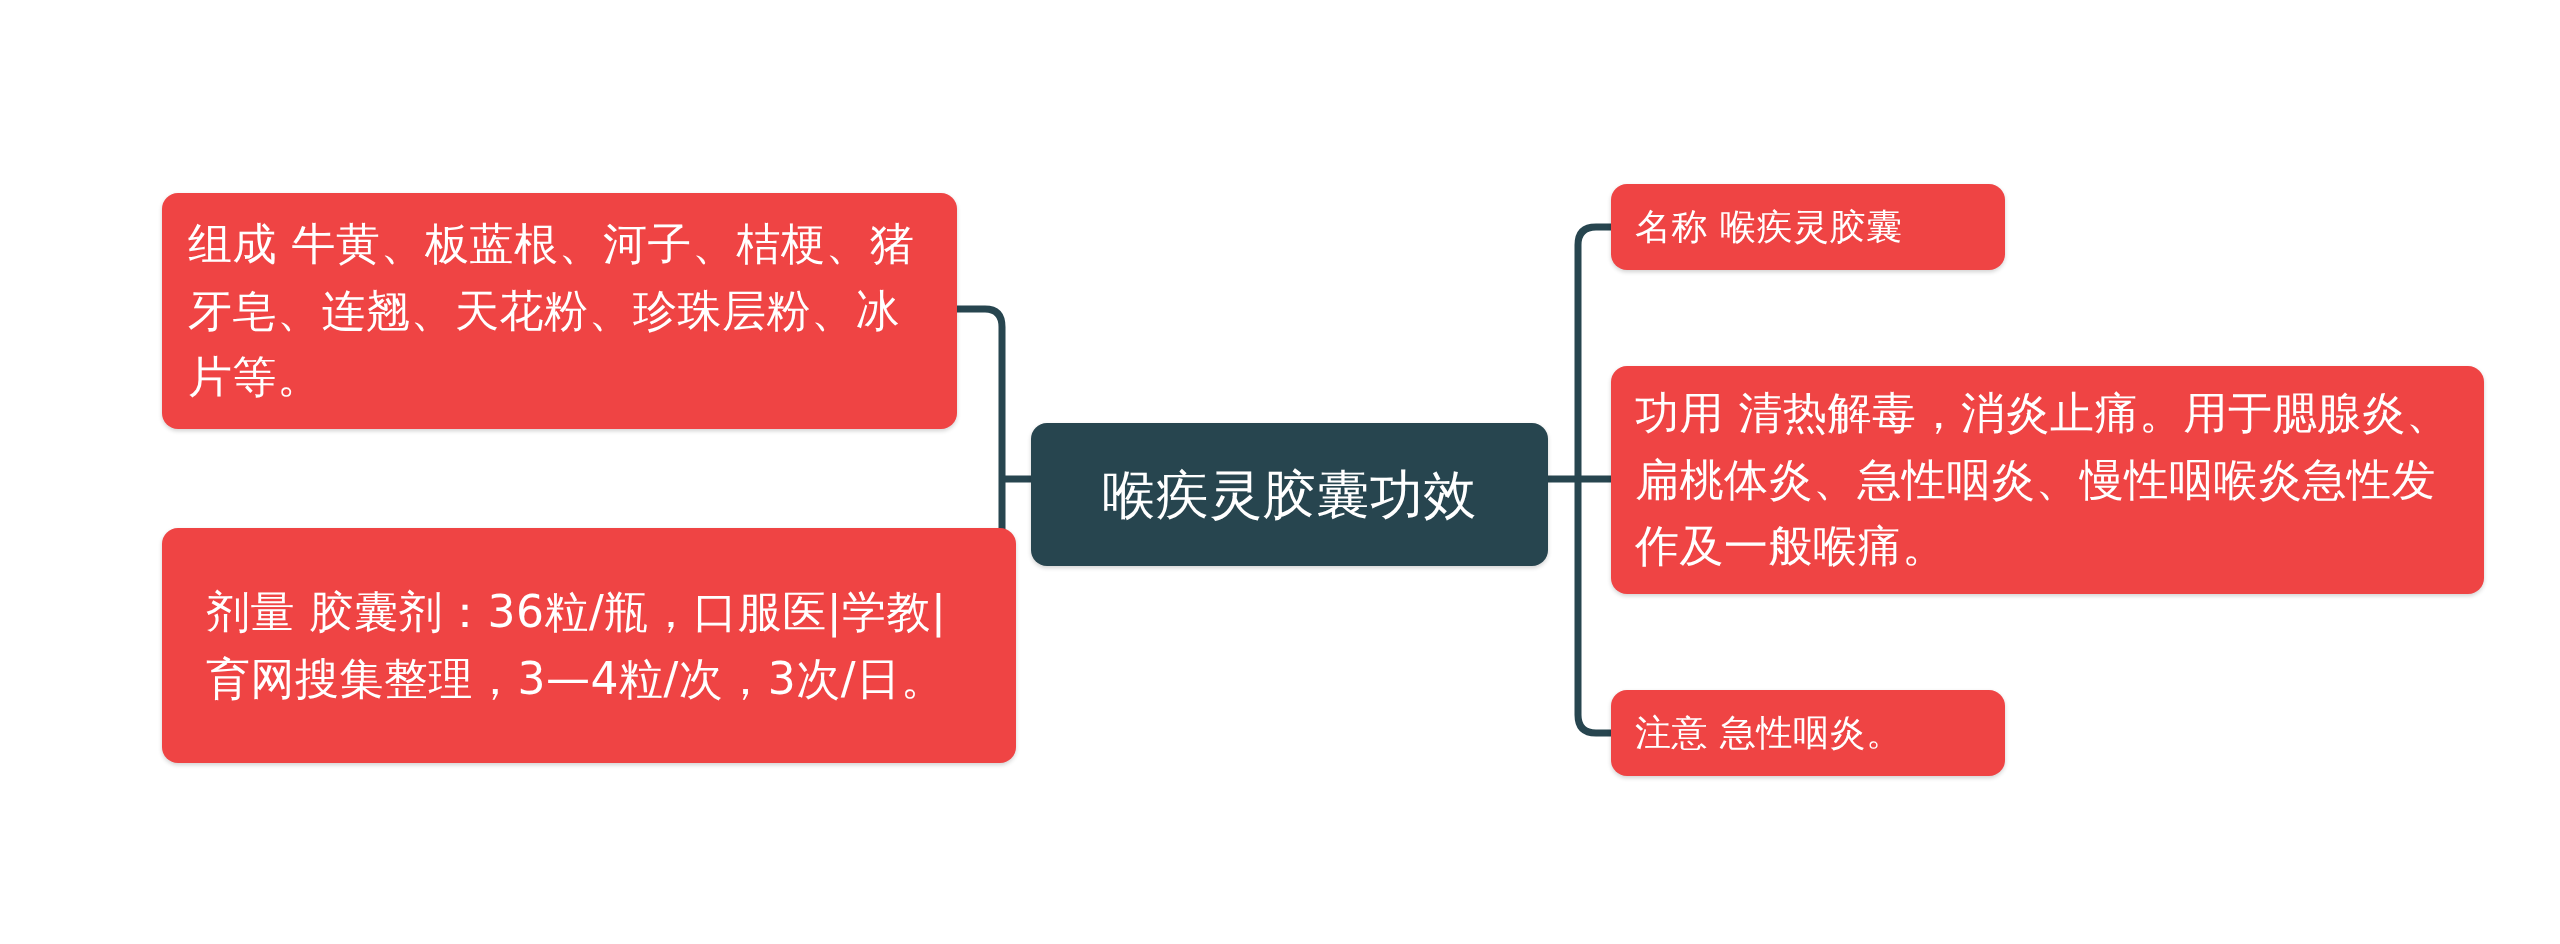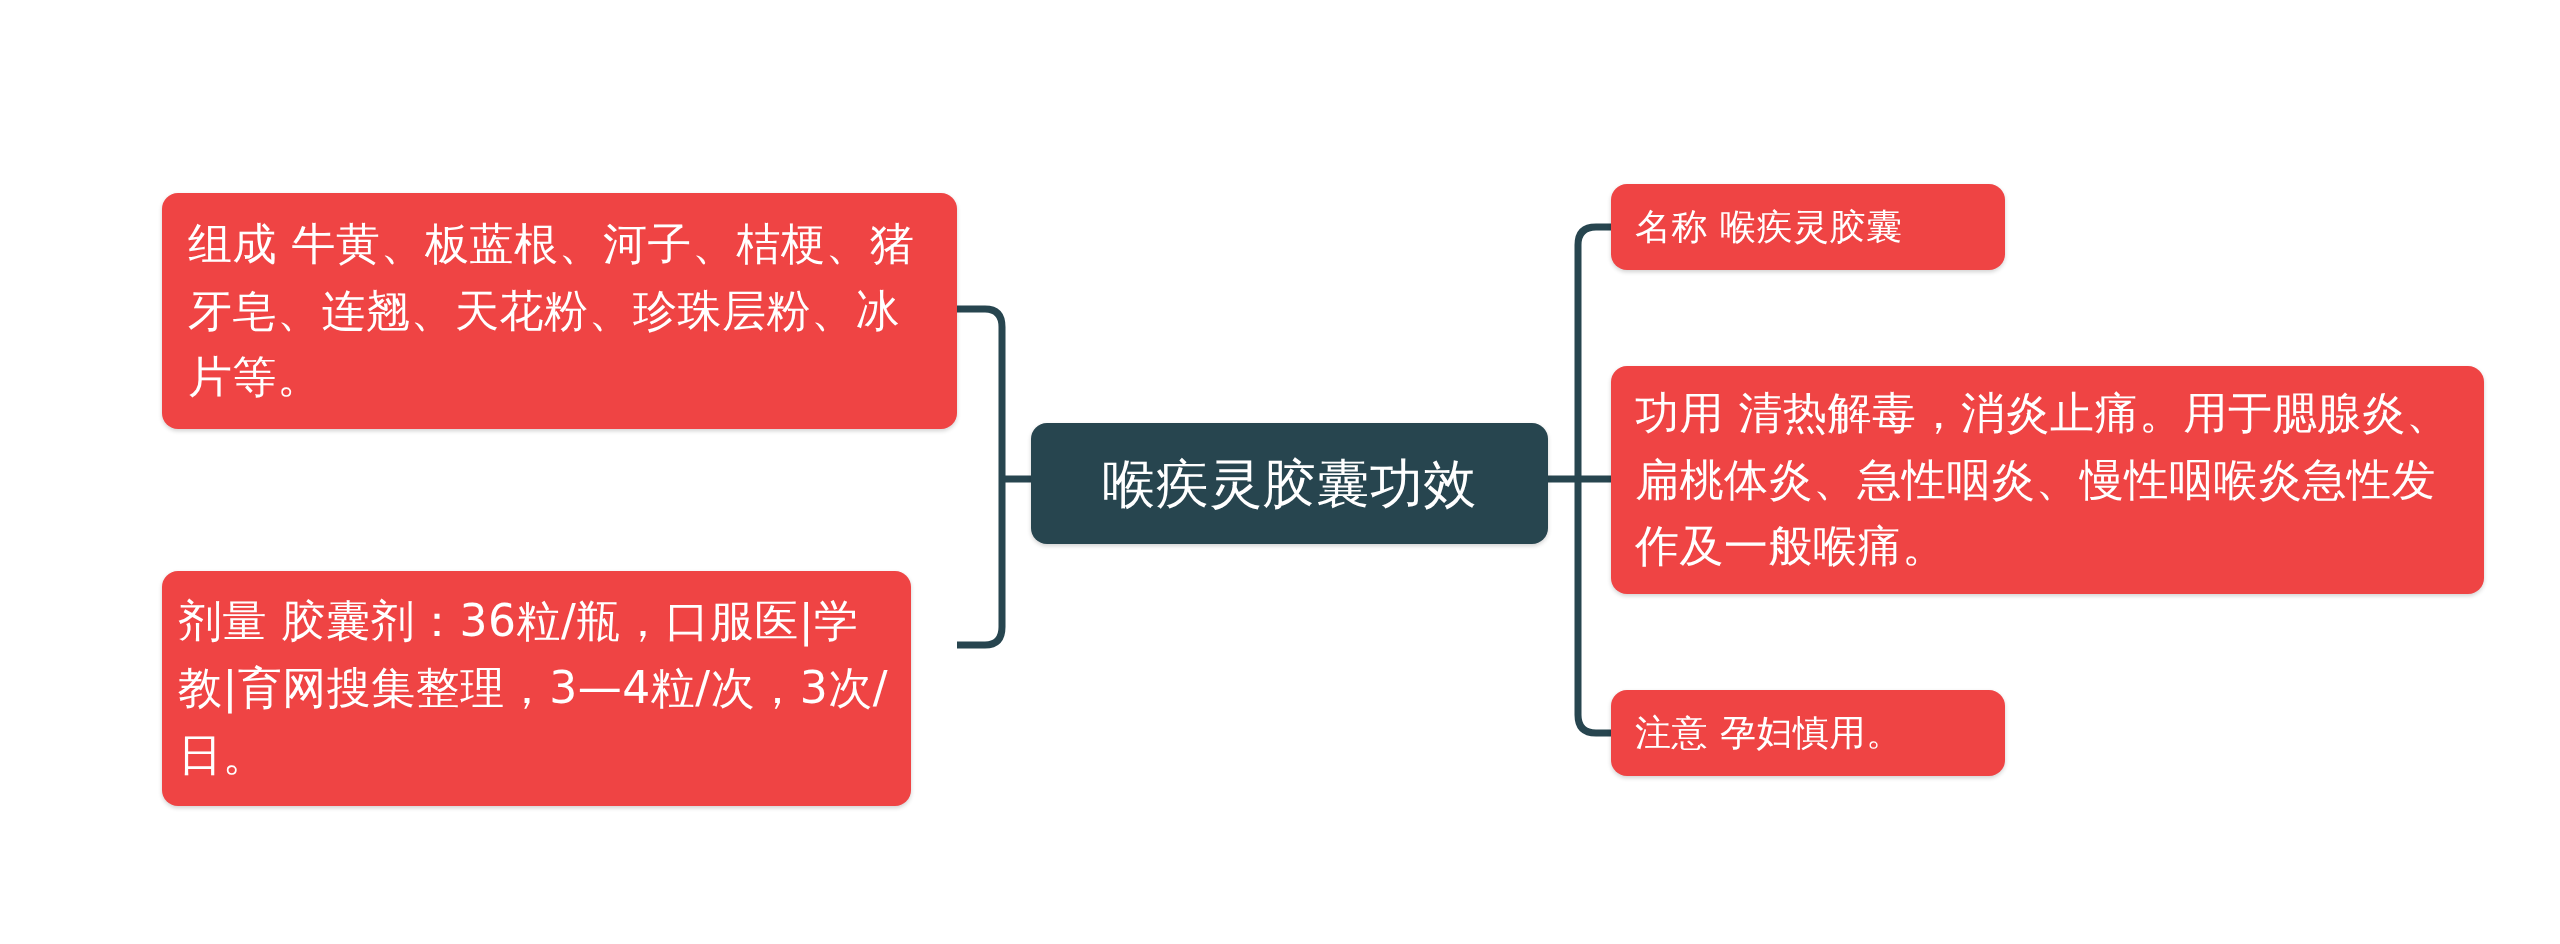--- a/index.html
+++ b/index.html
@@ -53,31 +53,30 @@
   #node-composition {
     left: 162px;
     top: 193px;
     width: 795px;
     height: 236px;
     padding: 18px 26px;
   }
   #node-dosage {
     left: 162px;
     top: 528px;
-    width: 749px;
+    width: 854px;
     height: 235px;
-    padding: 18px 16px;
-    margin-top: 43px;
+    padding: 18px 44px;
   }
   
   #node-root {
     left: 1031px;
     top: 423px;
     width: 517px;
-    height: 121px;
+    height: 143px;
     padding: 10px 45px;
     justify-content: flex-end;
   }
   #node-root .node-text {
     text-align: center;
     font-size: 53px;
     line-height: 1.12;
   }
   
   #node-name {
@@ -148,16 +147,16 @@
 
   <div class="node node-branch single-line" id="node-name">
     <span class="node-text">名称 喉疾灵胶囊</span>
   </div>
 
   <div class="node node-branch right-text" id="node-function">
     <span class="node-text">功用 清热解毒，消炎止痛。用于腮腺炎、扁桃体炎、急性咽炎、慢性咽喉炎急性发作及一般喉痛。</span>
   </div>
 
   <div class="node node-branch single-line" id="node-caution">
-    <span class="node-text">注意 孕妇慎用。</span>
+    <span class="node-text">注意 急性咽炎。</span>
   </div>
 
 </div>
 
 </body></html>

